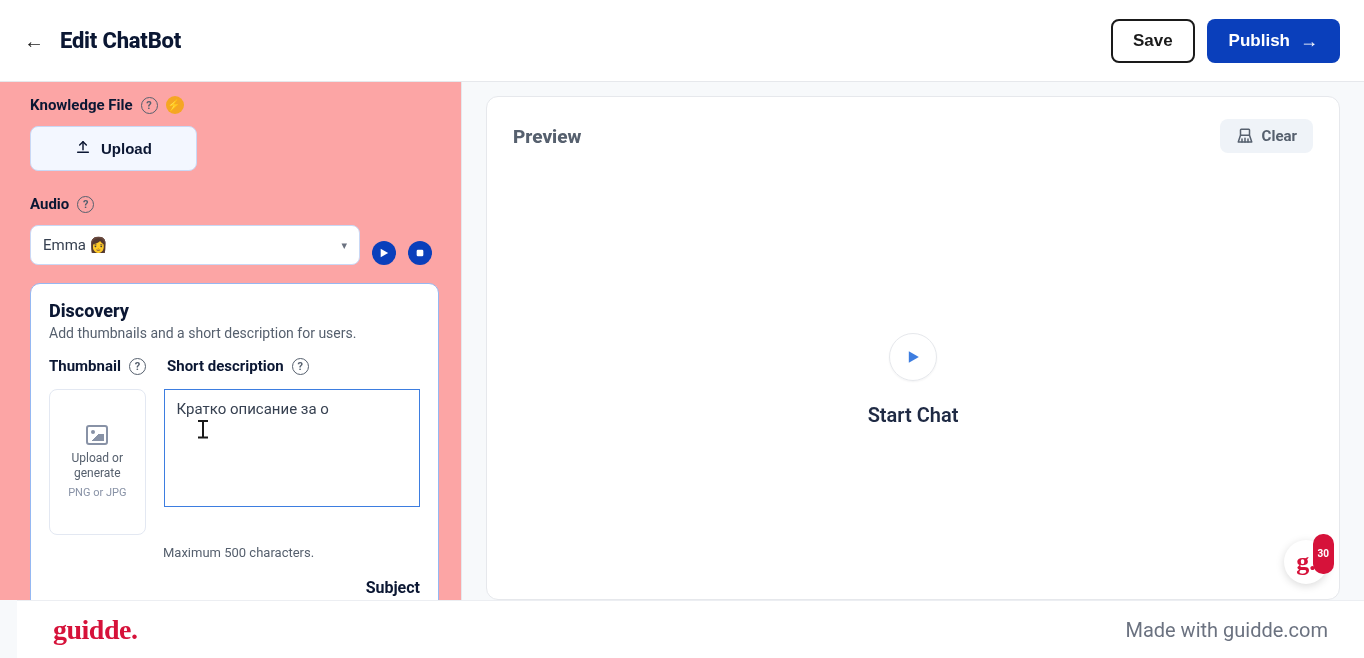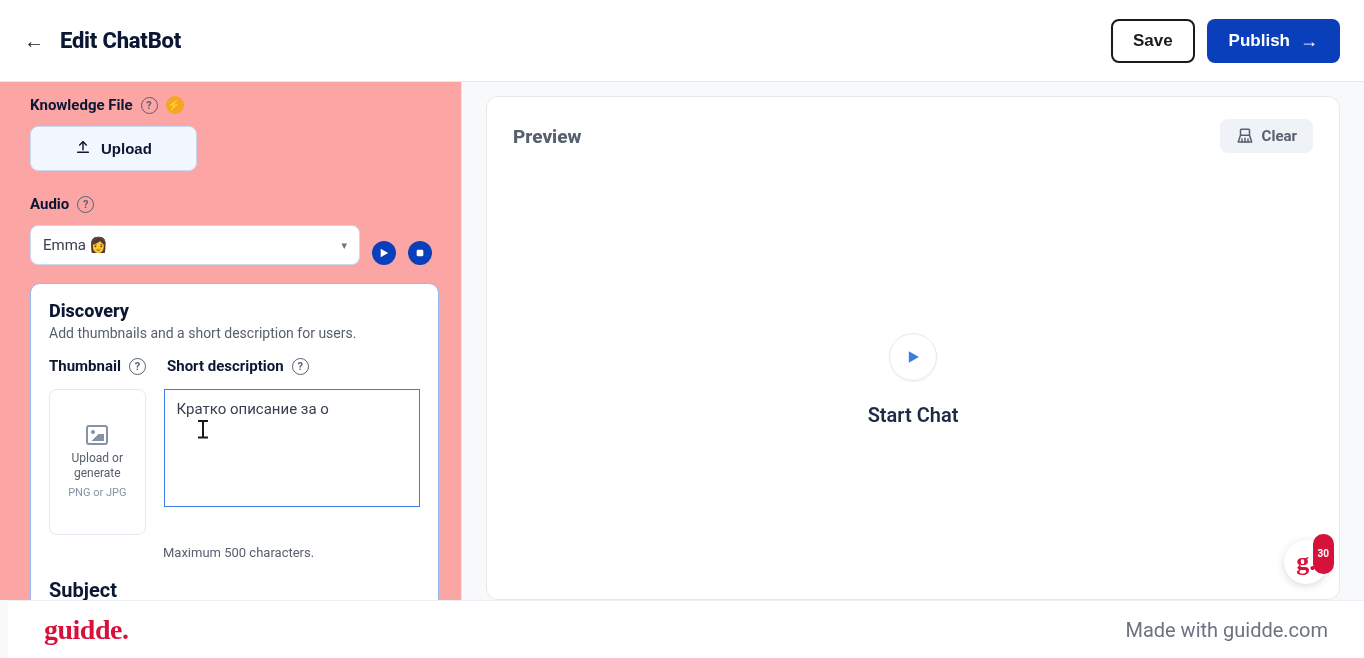--- a/index.html
+++ b/index.html
@@ -248,24 +248,25 @@
     font-family: inherit;
   }
   .desc-helper {
     font-size: 13px;
     color: #56606e;
     margin-top: 10px;
     margin-left: 114px;
   }
 
   .subject-label {
-    font-size: 20px;
+    font-size: 16px;
     font-weight: 700;
     color: #0b1733;
     margin-top: 18px;
+    text-align: right;
   }
 
   
   .right-panel {
     flex: 1;
     padding: 14px 24px 0 24px;
     display: flex;
     flex-direction: column;
   }
   .preview-card {
@@ -357,21 +358,21 @@
     font-size: 10px;
     font-weight: 700;
     border-radius: 10px;
     padding: 14px 5px;
     line-height: 1.2;
   }
 
   
   .footer {
     position: absolute;
-    left: 8px; right: 0; bottom: 0;
+    left: 17px; right: 0; bottom: 0;
     height: 58px;
     background: #ffffff;
     border-top: 1px solid #eceef2;
     display: flex;
     align-items: center;
     justify-content: space-between;
     padding: 0 36px;
   }
   .footer-left {
     font-family: Georgia, serif;

